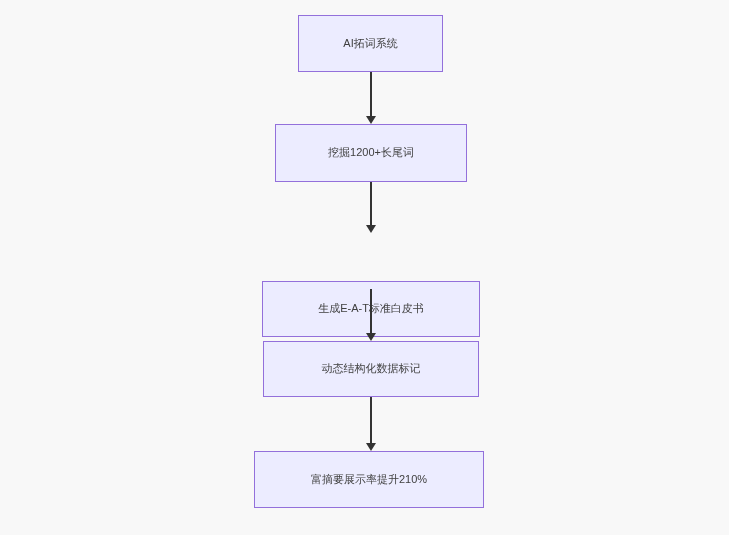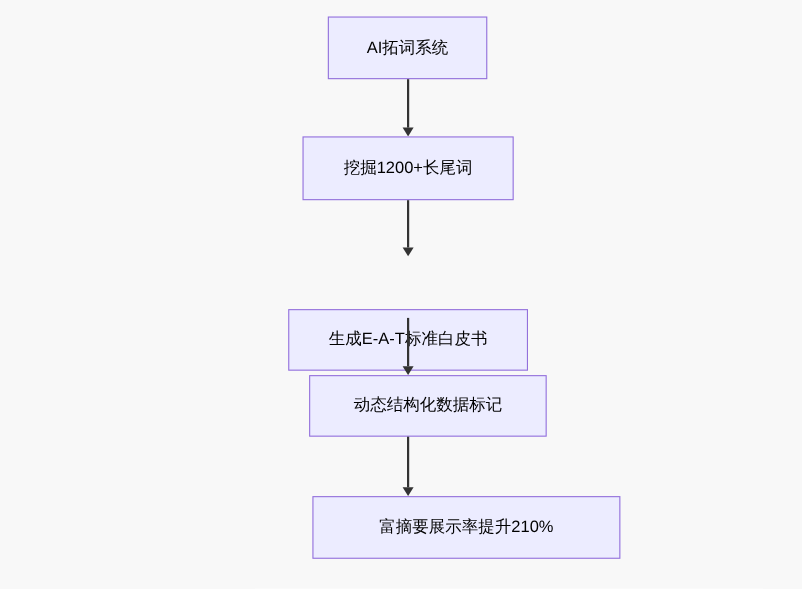--- a/index.html
+++ b/index.html
@@ -20,31 +20,31 @@
     position: absolute;
     box-sizing: border-box;
     background: #ECECFF;
     border: 1px solid #9370DB;
     display: flex;
     align-items: center;
     justify-content: center;
     text-align: center;
   }
   .flow-node .label {
-    color: #000000;
-    font-size: 15px;
+    color: #404040;
+    font-size: 11px;
     line-height: 1.2;
     white-space: nowrap;
   }
   
   .n1 { left: 298px; top: 15px;  width: 145px; height: 57px; }
   .n2 { left: 275px; top: 124px; width: 192px; height: 58px; }
   .n3 { left: 262px; top: 233px; width: 218px; height: 56px; margin-top: 48px; }
-  .n4 { left: 281px; top: 341px; width: 216px; height: 56px; }
-  .n5 { left: 254px; top: 451px; width: 280px; height: 57px; margin-left: 30px; }
+  .n4 { left: 263px; top: 341px; width: 216px; height: 56px; }
+  .n5 { left: 254px; top: 451px; width: 230px; height: 57px; }
 
   .flow-edge {
     position: absolute;
     left: 370px;
     width: 2px;
     background: #333333;
   }
   .e1 { top: 72px;  height: 44px; }
   .e2 { top: 182px; height: 43px; }
   .e3 { top: 289px; height: 44px; }

